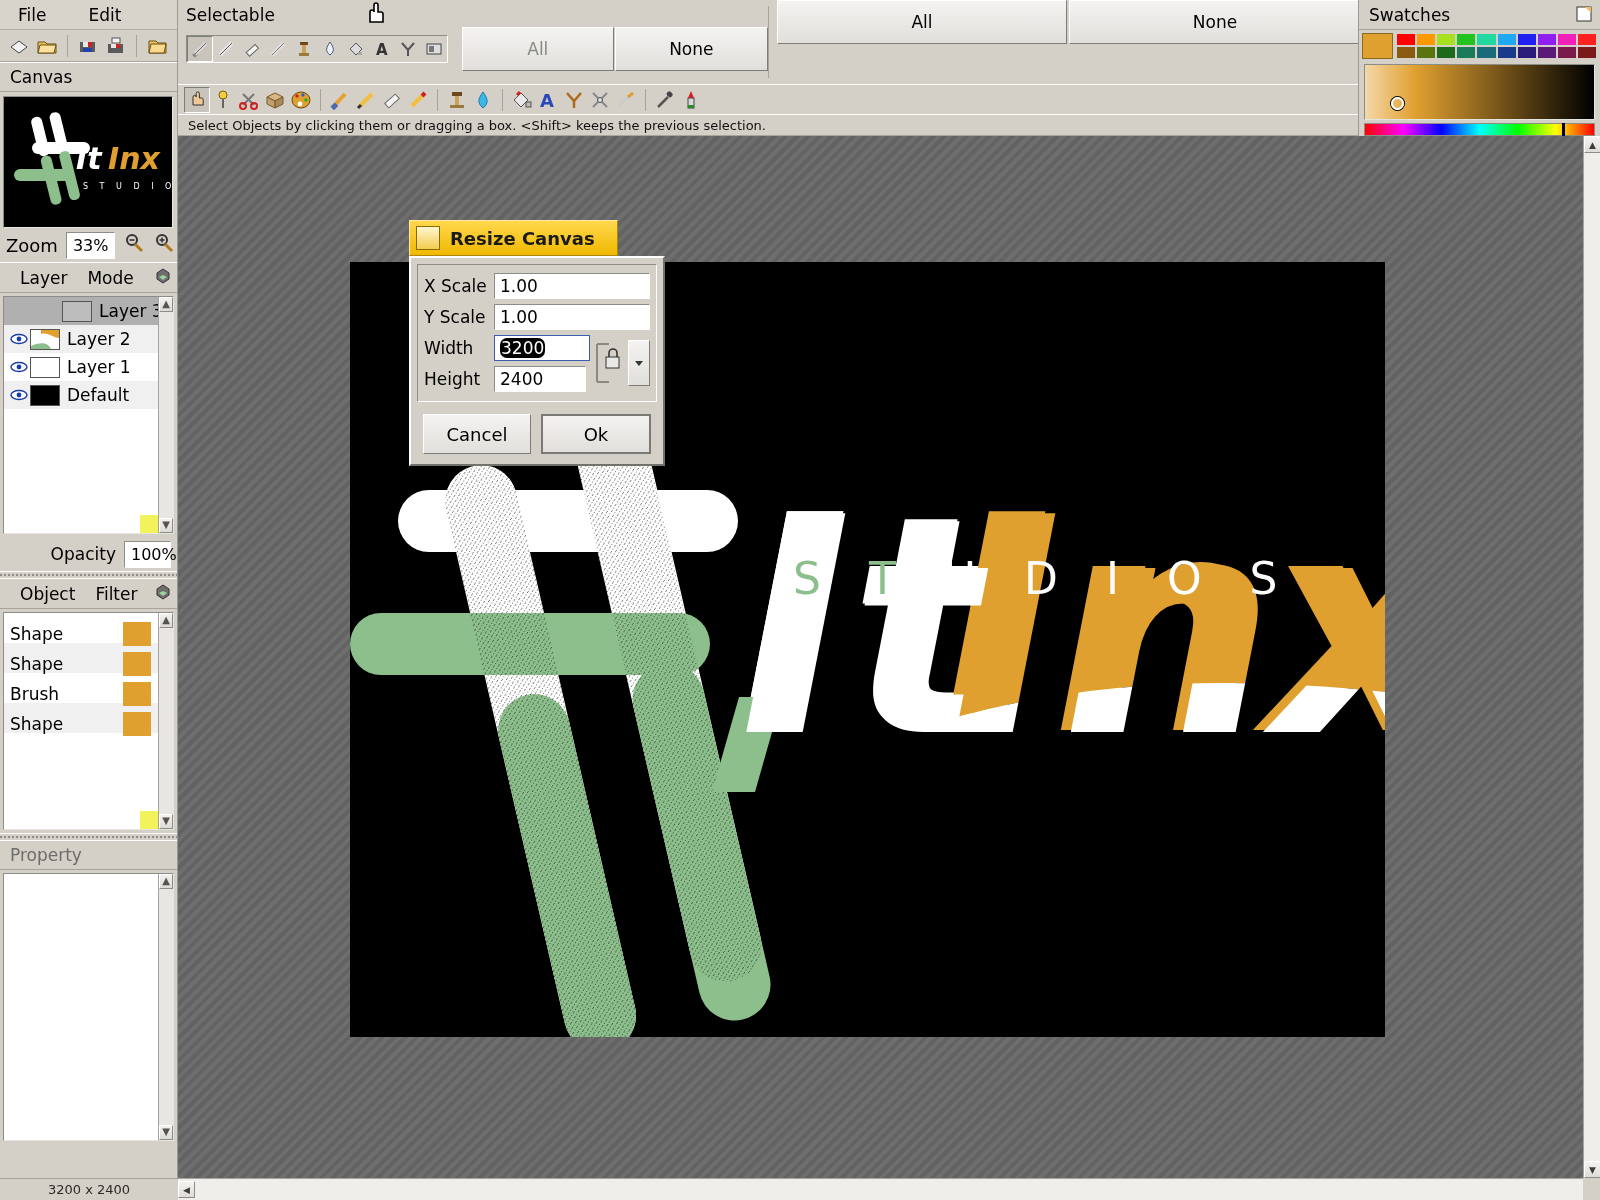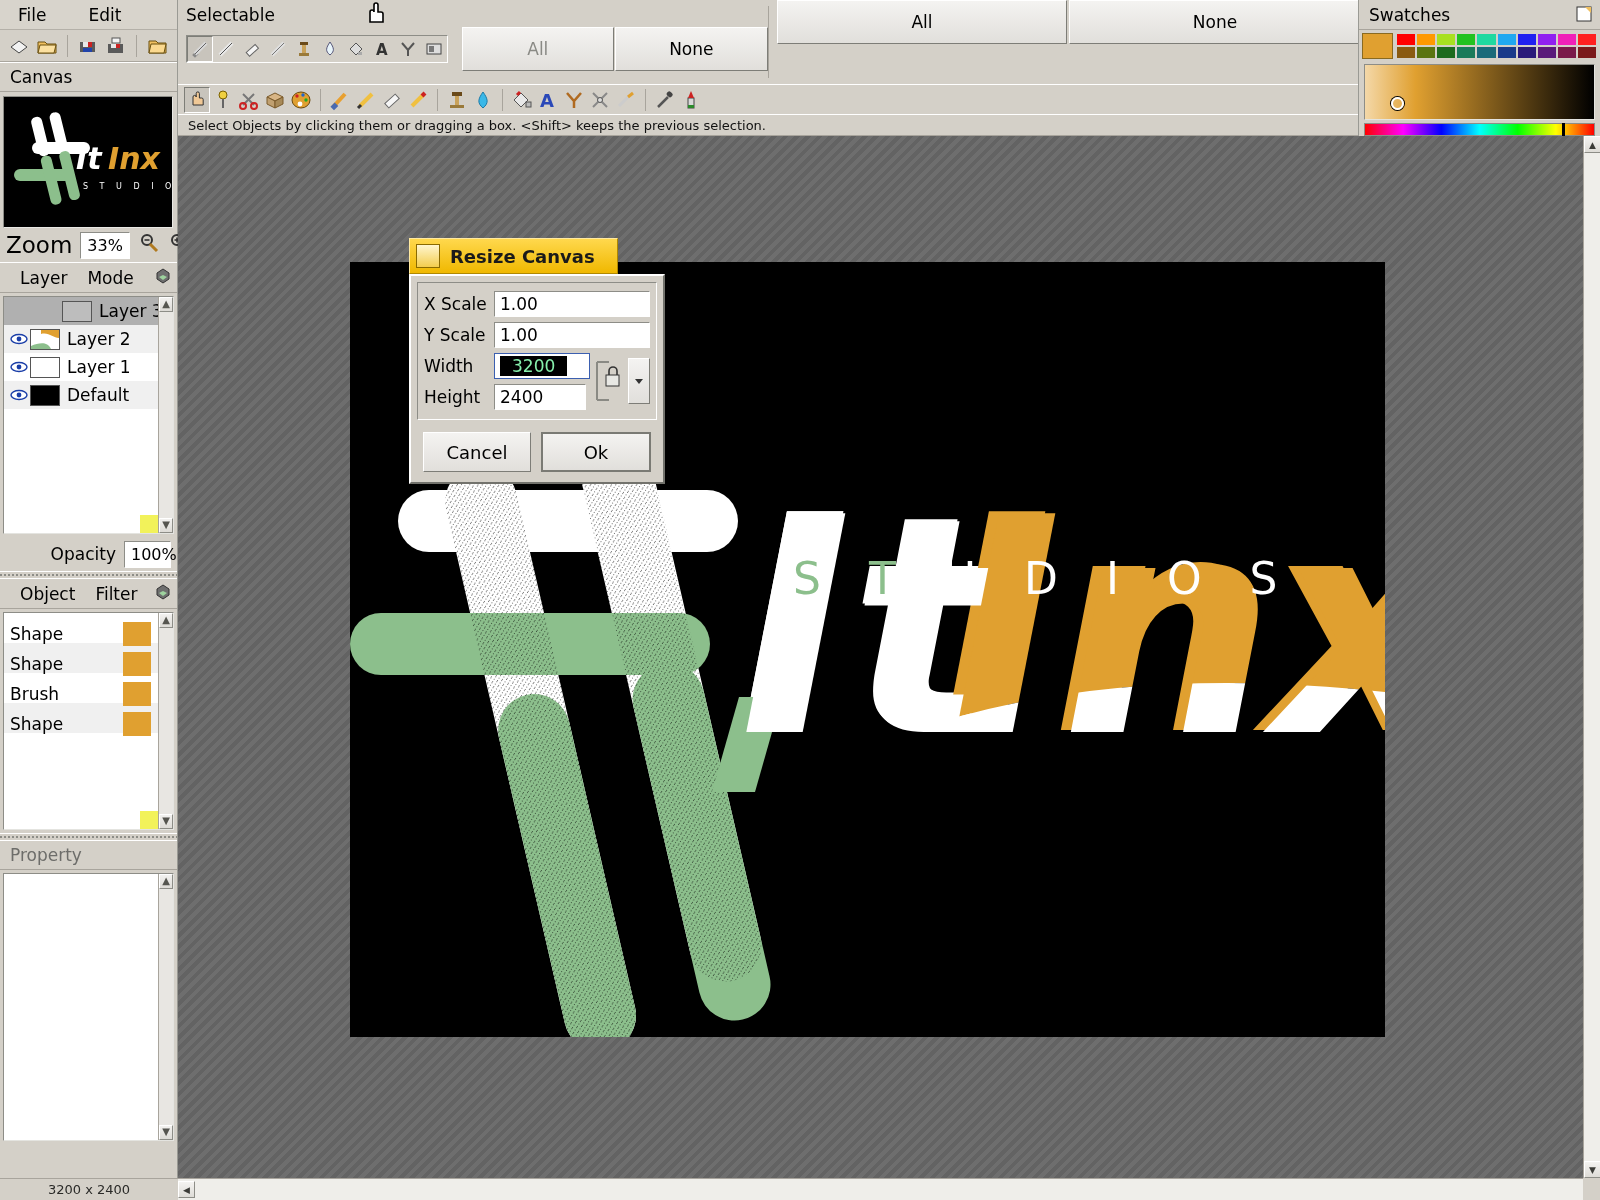--- a/index.html
+++ b/index.html
@@ -37,21 +37,21 @@
   .section-head.dim { color:#6d6d6a; }
 
   #canvas-thumb-wrap { padding:4px 3px 0 3px; }
   #canvas-thumb {
     width:170px; height:132px; background:#000;
     border:1px solid; border-color:#8d8d87 #e8e8e4 #e8e8e4 #8d8d87;
     position:relative; overflow:hidden;
   }
 
   .zoomrow { height:34px; display:flex; align-items:center; padding:0 6px; gap:8px; }
-  .zoomrow .lbl { font-size:23px; }
+  .zoomrow .lbl { font-size:18px; }
   .field {
     background:#fff; border:1px solid;
     border-color:#8d8d87 #fff #fff #8d8d87;
     font-size:16px; padding:3px 6px; text-align:center;
   }
   .zoom-field { width:60px; }
 
   .hdr2 { height:31px; display:flex; align-items:center; font-size:17px;
           border-top:1px solid #fff; border-bottom:1px solid #a8a49c; position:relative;}
   .hdr2 span.t { padding-left:20px; }
@@ -143,21 +143,21 @@
   
   #vscroll-main { position:absolute; right:0; top:136px; width:17px; bottom:22px;
                   background:#efeeea; border-left:1px solid #a8a49c; }
   #hscroll-main { position:absolute; left:178px; right:17px; bottom:0; height:22px;
                   background:#efeeea; border-top:1px solid #a8a49c; display:flex; align-items:center;}
   .sb-arrow { width:17px; height:17px; background:linear-gradient(#f4f3f1,#dedcd7);
               border:1px solid; border-color:#fff #8d8d87 #8d8d87 #fff;
               display:flex;align-items:center;justify-content:center;font-size:9px;color:#3c3c38;}
 
   
-  #dialog { position:absolute; left:409px; top:238px; width:256px; height:250px; z-index:60; }
+  #dialog { position:absolute; left:409px; top:220px; width:256px; height:250px; z-index:60; }
   .dlg-title {
     height:36px; width:209px;
     background:linear-gradient(#ffd84d,#f0b800);
     display:flex; align-items:center; gap:10px; padding-left:6px;
     border:1px solid; border-color:#ffe9a0 #b08800 #b08800 #ffe9a0;
   }
   .dlg-title .ico { width:24px; height:24px; background:linear-gradient(#fff6cf,#f3cd4e);
                     border:1px solid #8a6a00; }
   .dlg-title .txt { font-size:18px; font-weight:bold; color:#1a1a1a; }
   .dlg-body {
@@ -166,21 +166,21 @@
     padding:6px 6px 0 6px;
   }
   .drow { display:flex; align-items:center; height:31px; }
   .drow label { width:70px; font-size:17px; }
   .dinput {
     flex:1; height:26px; background:#fff; border:1px solid;
     border-color:#8d8d87 #fff #fff #8d8d87; font-size:17px; padding:2px 5px;
     display:flex; align-items:center;
   }
   .dinput.focused { border:1px solid #3b5fb0; }
-  .dinput .selhl { background:#000; color:#86efac; padding:0 12px; }
+  .dinput .selhl { background:#000; color:#ffffff; padding:0 1px;border-radius:7px; }
   .dlg-btnrow { display:flex; gap:10px; padding:12px 6px 10px 6px; }
   .dlg-btn { flex:1; height:40px; font-size:18px; }
   .dlg-btn.default { border:2px solid #7a7a74; }
 
   .lockbox { width:28px; margin-left:4px; display:flex; align-items:center; justify-content:center; }
   .dropbtn { width:22px; height:46px; margin-left:6px; }
   .cursor-hand { position:absolute; left:364px; top:0px; width:22px; height:26px; }
 </style>
 </head>
 <body>

